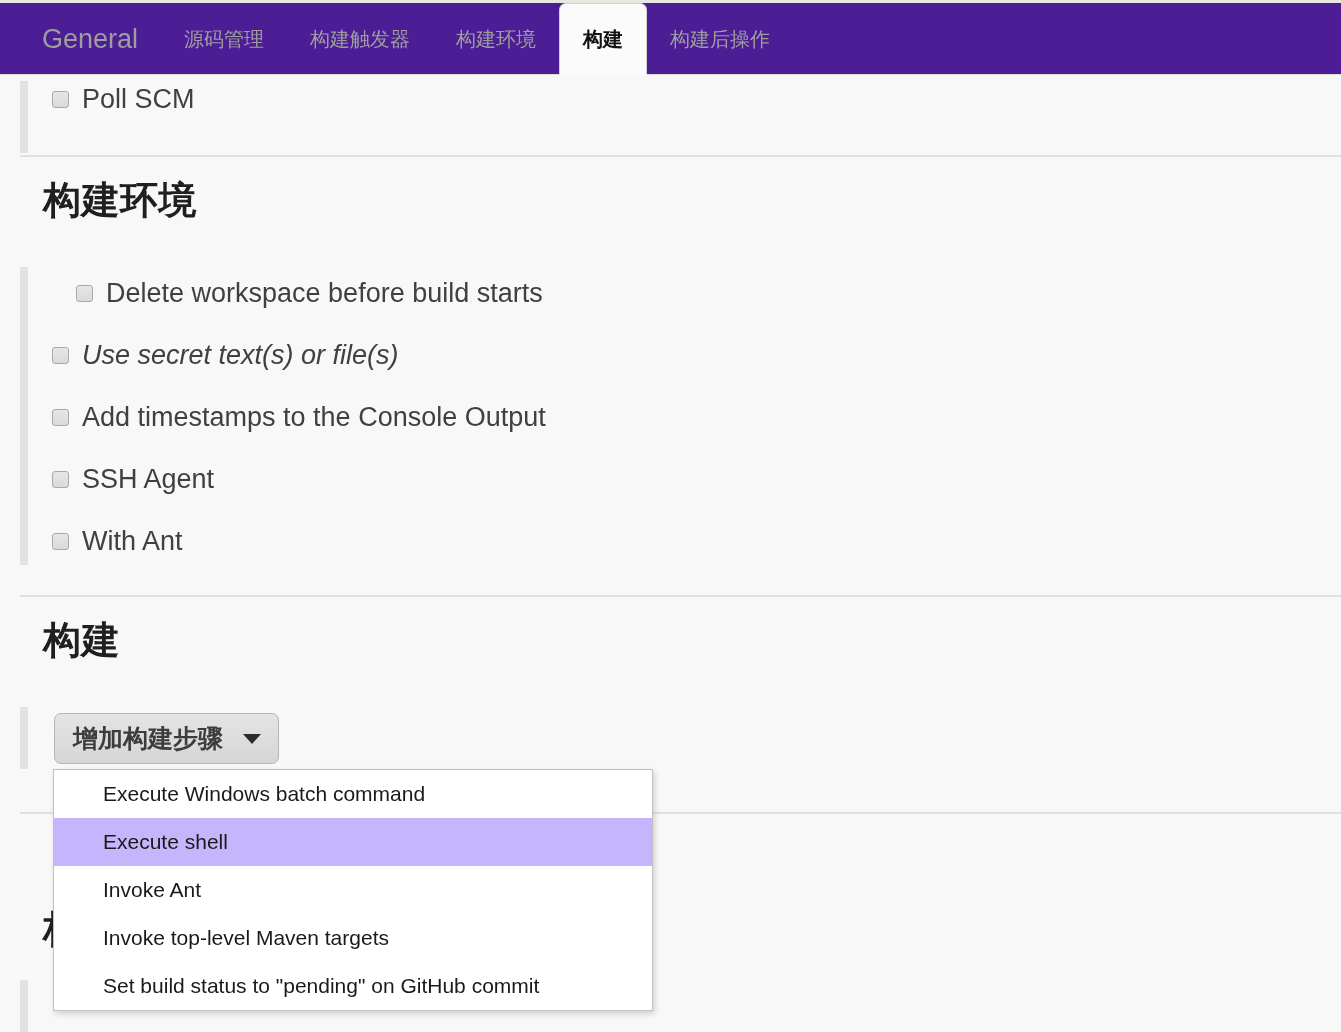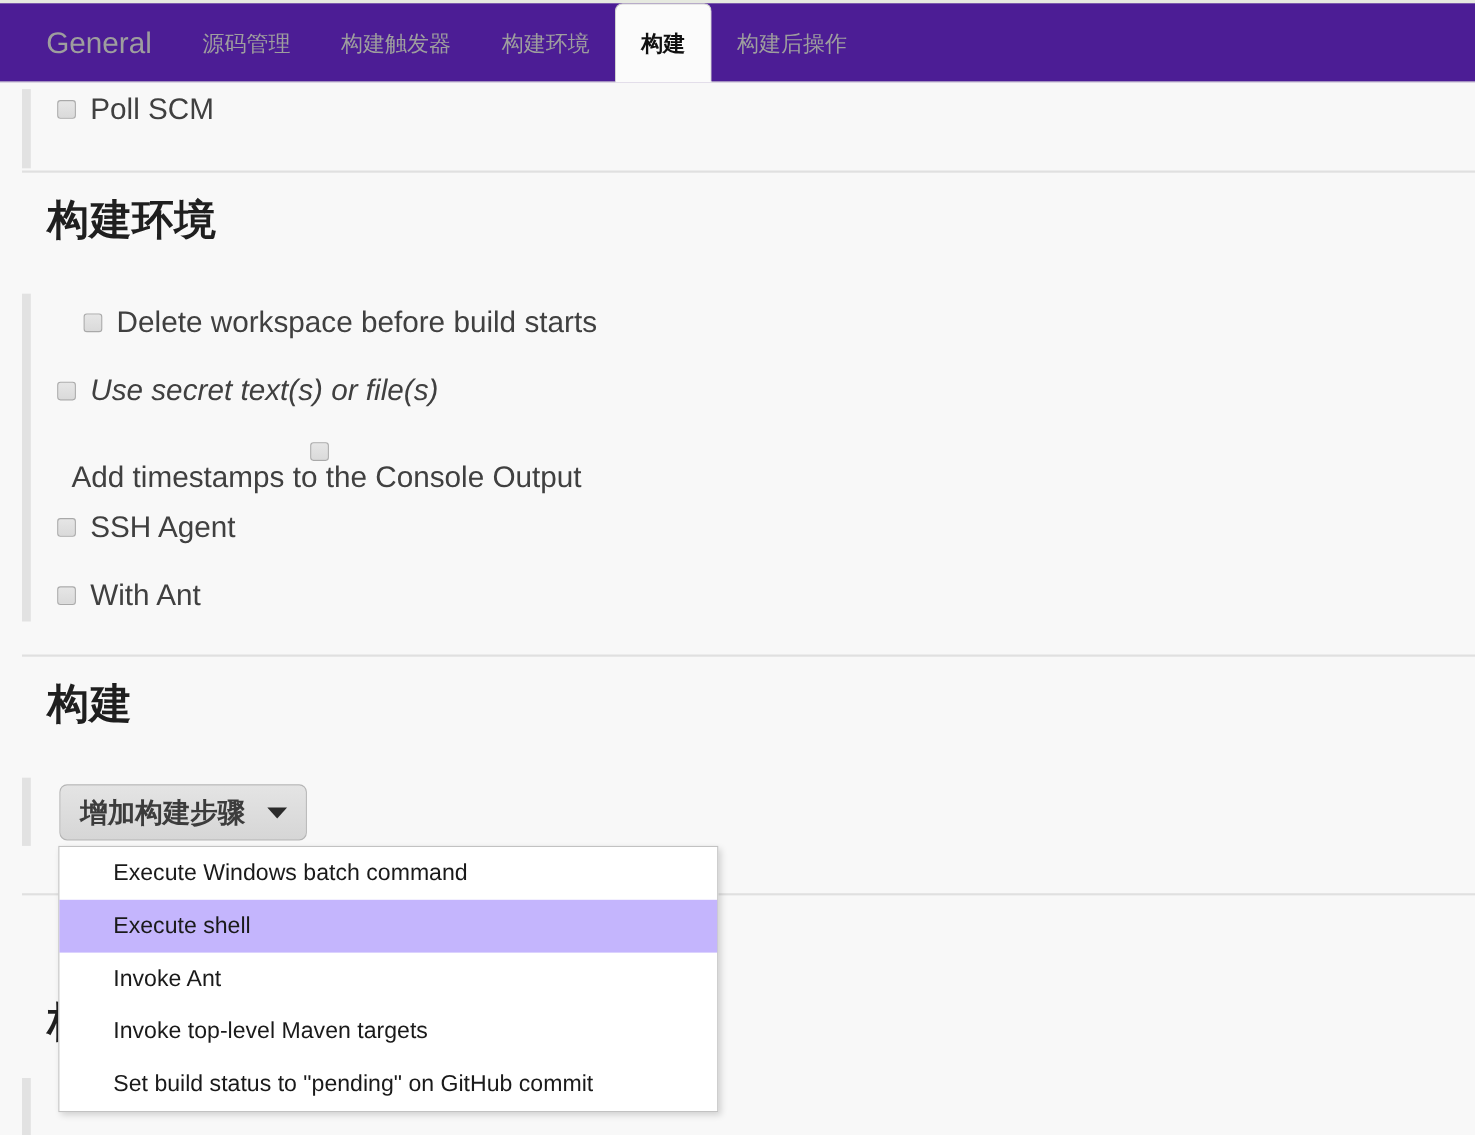--- a/index.html
+++ b/index.html
@@ -221,21 +221,21 @@
   <div class="marker" style="top:192px; height:298px;"></div>
 
   <div class="cb-row" style="left:52px; top:203px;margin-left:24px;">
     <span class="cb-box"></span>
     <span class="cb-label">Delete workspace before build starts</span>
   </div>
   <div class="cb-row" style="left:52px; top:265px;font-style:italic;">
     <span class="cb-box"></span>
     <span class="cb-label">Use secret text(s) or file(s)</span>
   </div>
-  <div class="cb-row" style="left:52px; top:327px;flex-direction:column;">
+  <div class="cb-row" style="left:52px; top:327px;">
     <span class="cb-box"></span>
     <span class="cb-label">Add timestamps to the Console Output</span>
   </div>
   <div class="cb-row" style="left:52px; top:389px;">
     <span class="cb-box"></span>
     <span class="cb-label">SSH Agent</span>
   </div>
   <div class="cb-row" style="left:52px; top:451px;">
     <span class="cb-box"></span>
     <span class="cb-label">With Ant</span>

